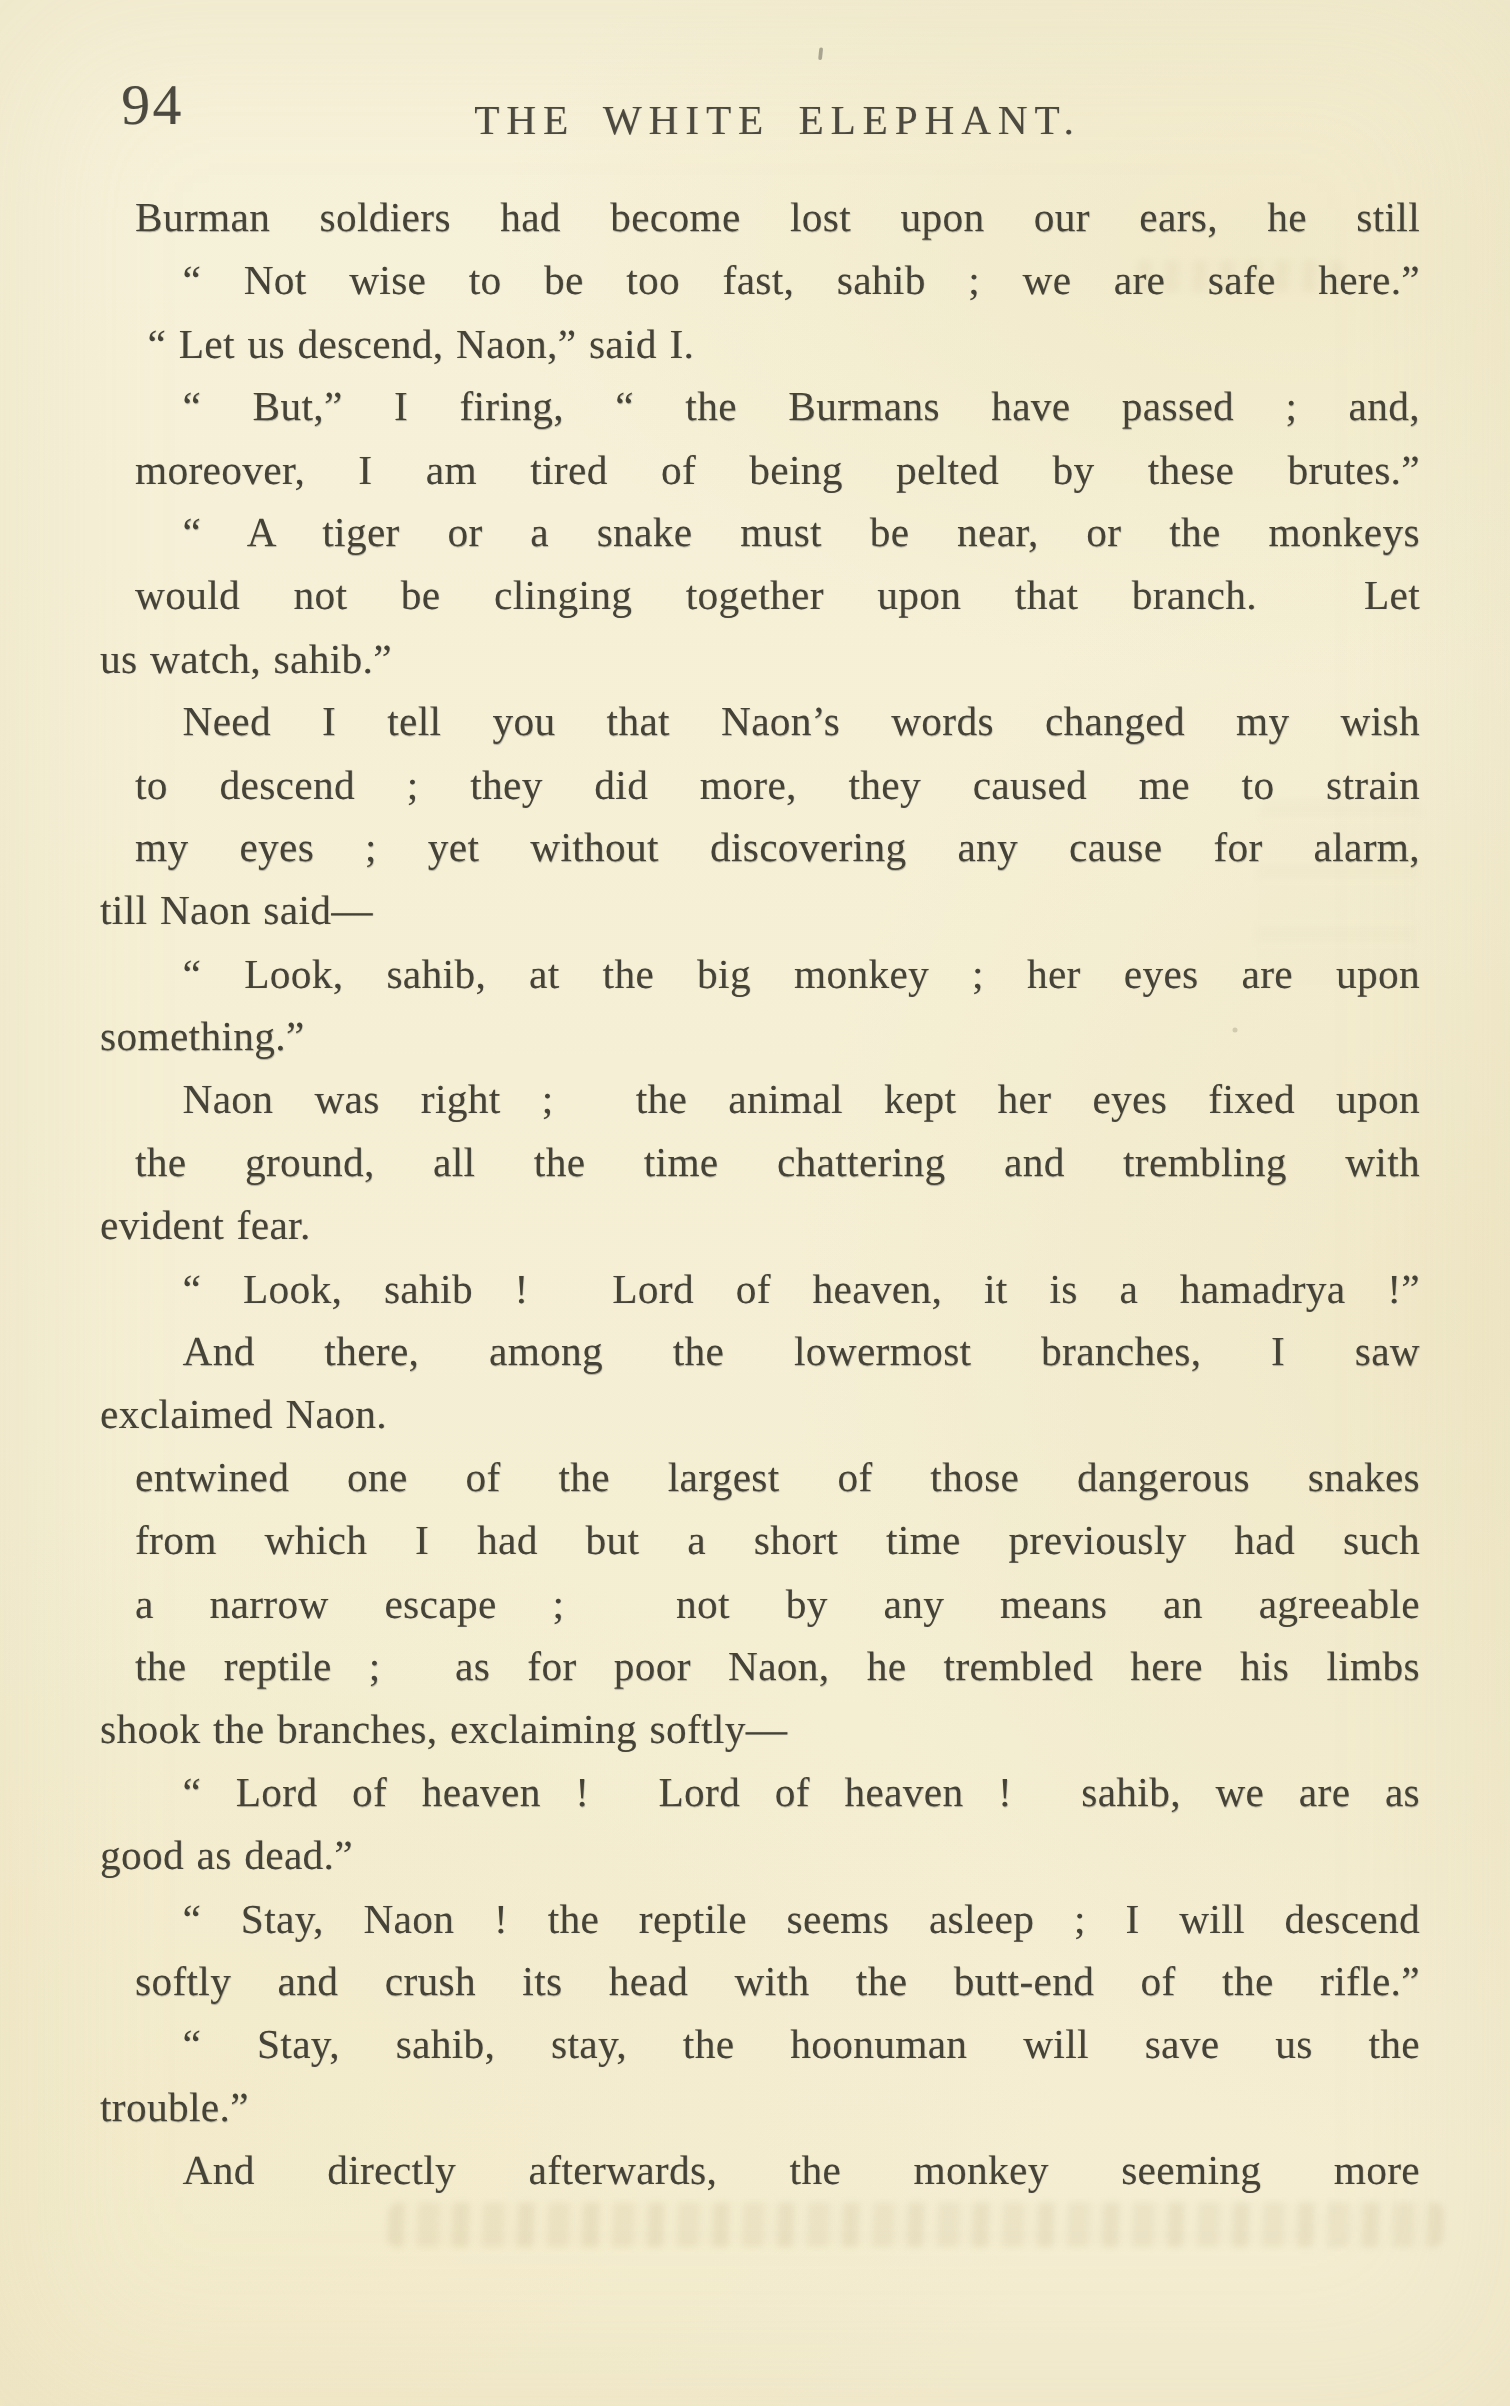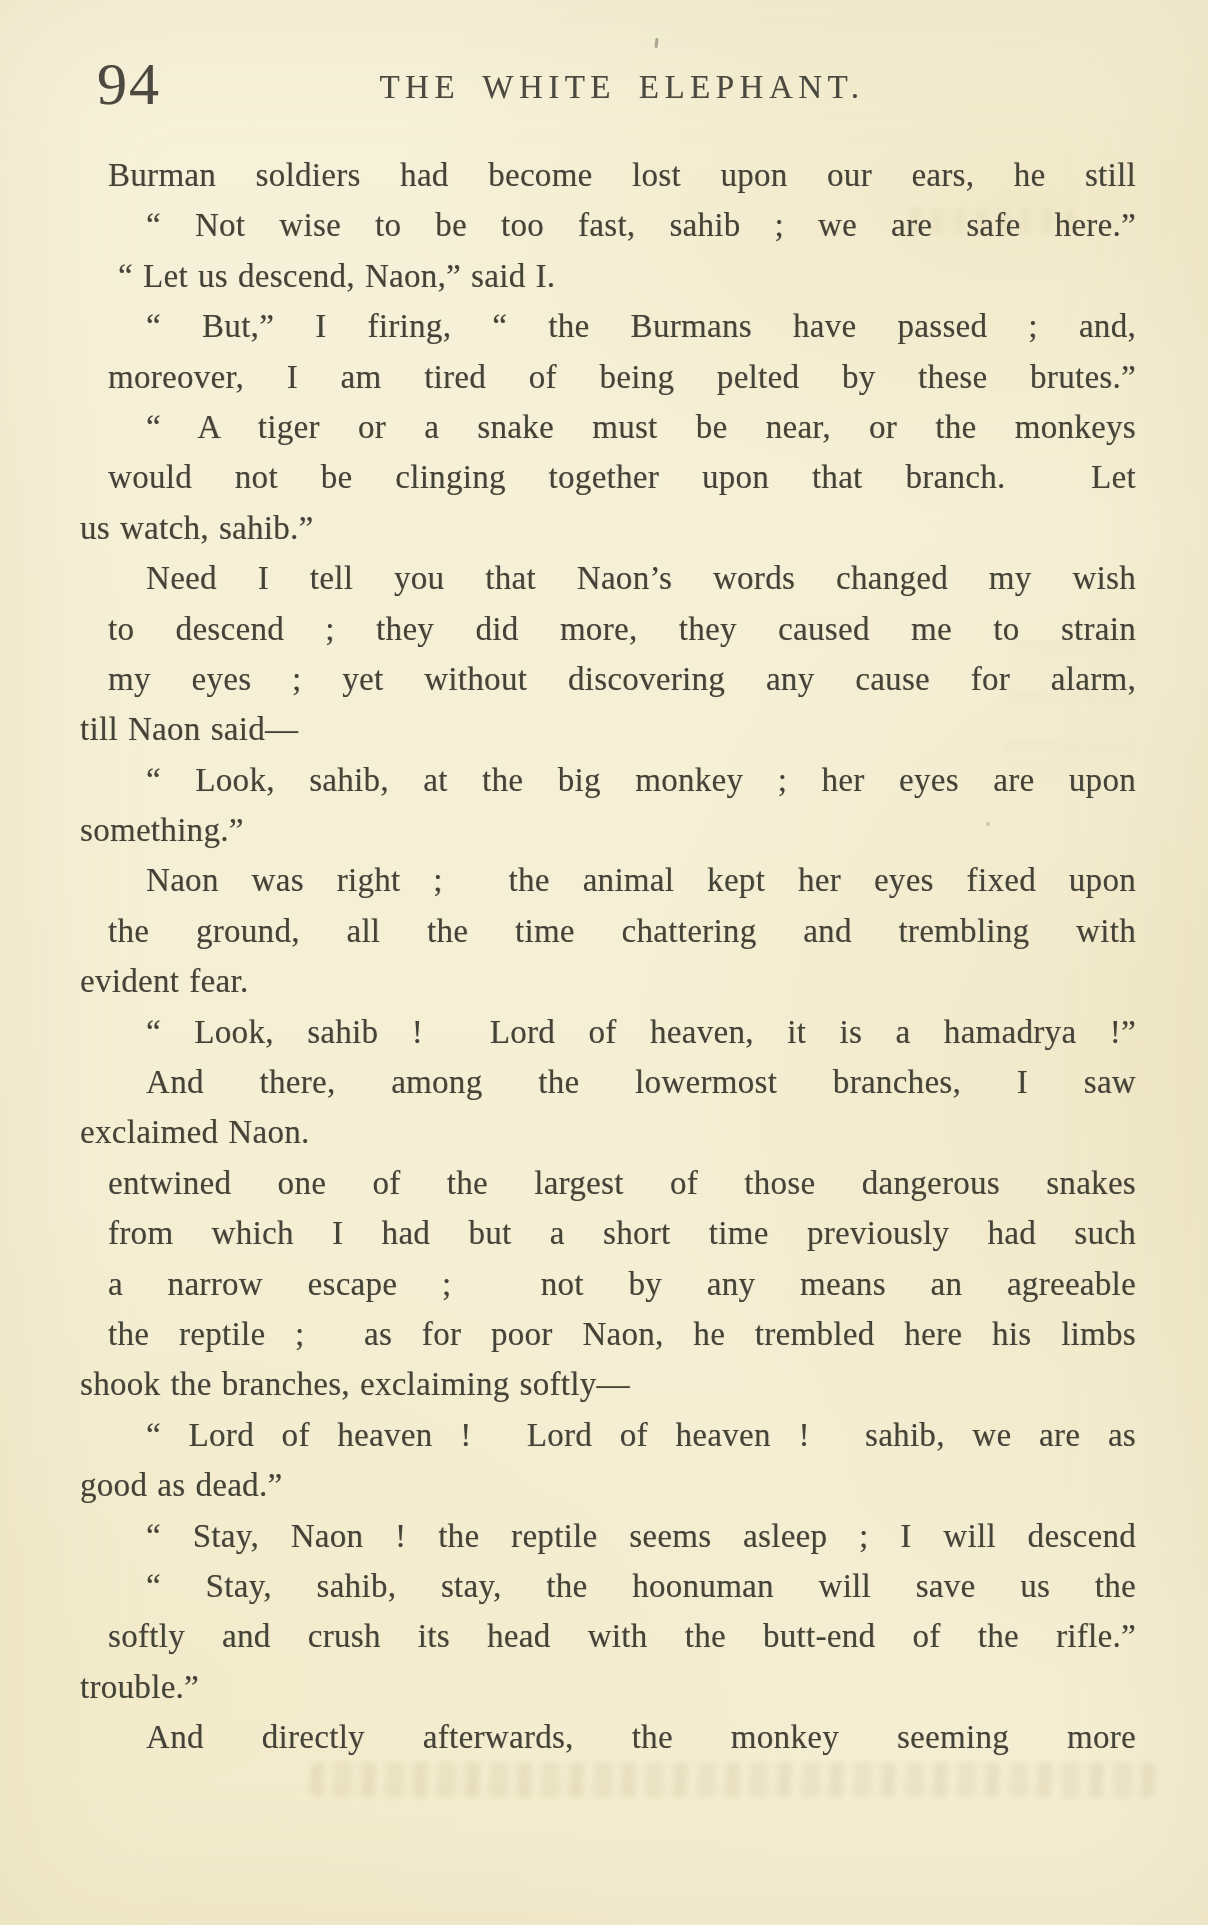--- a/index.html
+++ b/index.html
@@ -20,29 +20,29 @@
     box-shadow: inset 0 0 140px rgba(206,191,142,0.22);
     font-family: "Liberation Serif", "DejaVu Serif", serif;
     color: #45423a;
   }
 
   
   .pagenum {
     position: absolute;
     top: 58px;
     left: 97px;
-    font-size: 60px;
+    font-size: 46px;
     line-height: 52px;
     letter-spacing: 2px;
     color: #4c4a40;
     text-shadow: 0.3px 0.4px 0.6px rgba(70,68,58,0.35);
   }
   .running-title {
     position: absolute;
-    top: 68px;
+    top: 78px;
     left: 94px;
     width: 1056px;
     text-align: center;
     font-size: 33px;
     line-height: 38px;
     letter-spacing: 5.5px;
     word-spacing: 9px;
     color: #4c4a40;
     text-shadow: 0.3px 0.4px 0.6px rgba(70,68,58,0.35);
   }
@@ -177,19 +177,19 @@
       <div class="line j ind">And there, among the lowermost branches, I saw</div>
       <div class="line">exclaimed Naon.</div>
       <div class="line j">entwined one of the largest of those dangerous snakes</div>
       <div class="line j">from which I had but a short time previously had such</div>
       <div class="line j">a narrow escape ;  not by any means an agreeable</div>
       <div class="line j">the reptile ;  as for poor Naon, he trembled here his limbs</div>
       <div class="line">shook the branches, exclaiming softly—</div>
       <div class="line j ind">“ Lord of heaven !  Lord of heaven !  sahib, we are as</div>
       <div class="line">good as dead.”</div>
       <div class="line j ind">“ Stay, Naon ! the reptile seems asleep ; I will descend</div>
+      <div class="line j">softly and crush its head with the butt-end of the rifle.”</div>
       <div class="line j ind">“ Stay, sahib, stay, the hoonuman will save us the</div>
-      <div class="line j">softly and crush its head with the butt-end of the rifle.”</div>
       <div class="line">trouble.”</div>
       <div class="line j ind">And directly afterwards, the monkey seeming more</div>
     </div>
 
 </div>
 
 </body></html>

